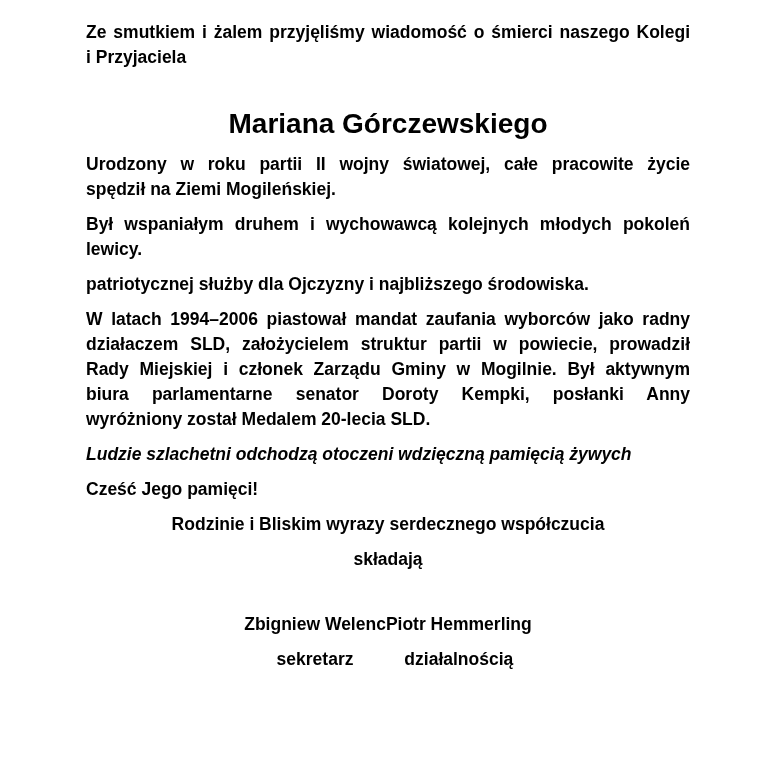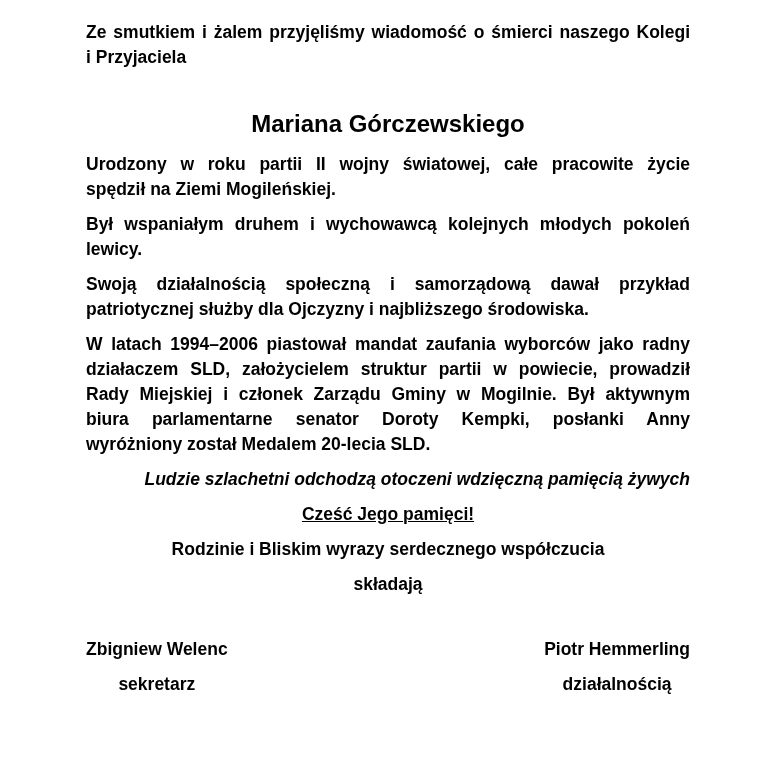--- a/index.html
+++ b/index.html
@@ -29,36 +29,36 @@
   .block { margin: 0 0 10px 0; }
   .block .line { text-align: left; }
   .block.paragraph .line {
     text-align: justify;
     text-align-last: justify;
   }
   .block.paragraph .line.last {
     text-align-last: left;
   }
   .block.heading {
-    font-size: 24px;
+    font-size: 28px;
     line-height: 36px;
     margin-top: 36px;
   }
   .block.heading .line,
   .block.center .line {
     text-align: center;
   }
   .block.motto .line {
-    text-align: right;
+    text-align: left;
     font-style: italic;
   }
-  .block.left .line { text-align: center; text-decoration: underline; }
+  .block.left .line { text-align: left; }
   .signatures {
     display: flex;
-    justify-content: space-between;
+    justify-content: center;
     margin-top: 40px;
   }
   .sig { text-align: center; }
   .sig .sig-name { white-space: nowrap; }
   .sig .sig-role { margin-top: 10px; white-space: nowrap; }
   .sig.right-col { }
 </style>
 </head>
 <body style="background: rgb(255, 255, 255); color: rgb(0, 0, 0);">
 
@@ -74,21 +74,20 @@
         </div>
         <div class="block paragraph">
           <div class="line">Urodzony w roku partii II wojny światowej, całe pracowite życie</div>
           <div class="line last">spędził na Ziemi Mogileńskiej.</div>
         </div>
         <div class="block paragraph">
           <div class="line">Był wspaniałym druhem i wychowawcą kolejnych młodych pokoleń</div>
           <div class="line last">lewicy.</div>
         </div>
         <div class="block paragraph">
-          <div class="line">Swoją działalnością społeczną i samorządową dawał przykład</div>
           <div class="line last">patriotycznej służby dla Ojczyzny i najbliższego środowiska.</div>
         </div>
         <div class="block paragraph">
           <div class="line">W latach 1994–2006 piastował mandat zaufania wyborców jako radny</div>
           <div class="line">działaczem SLD, założycielem struktur partii w powiecie, prowadził</div>
           <div class="line">Rady Miejskiej i członek Zarządu Gminy w Mogilnie. Był aktywnym</div>
           <div class="line">biura parlamentarne senator Doroty Kempki, posłanki Anny</div>
           <div class="line last">wyróżniony został Medalem 20-lecia SLD.</div>
         </div>
         <div class="block motto">

